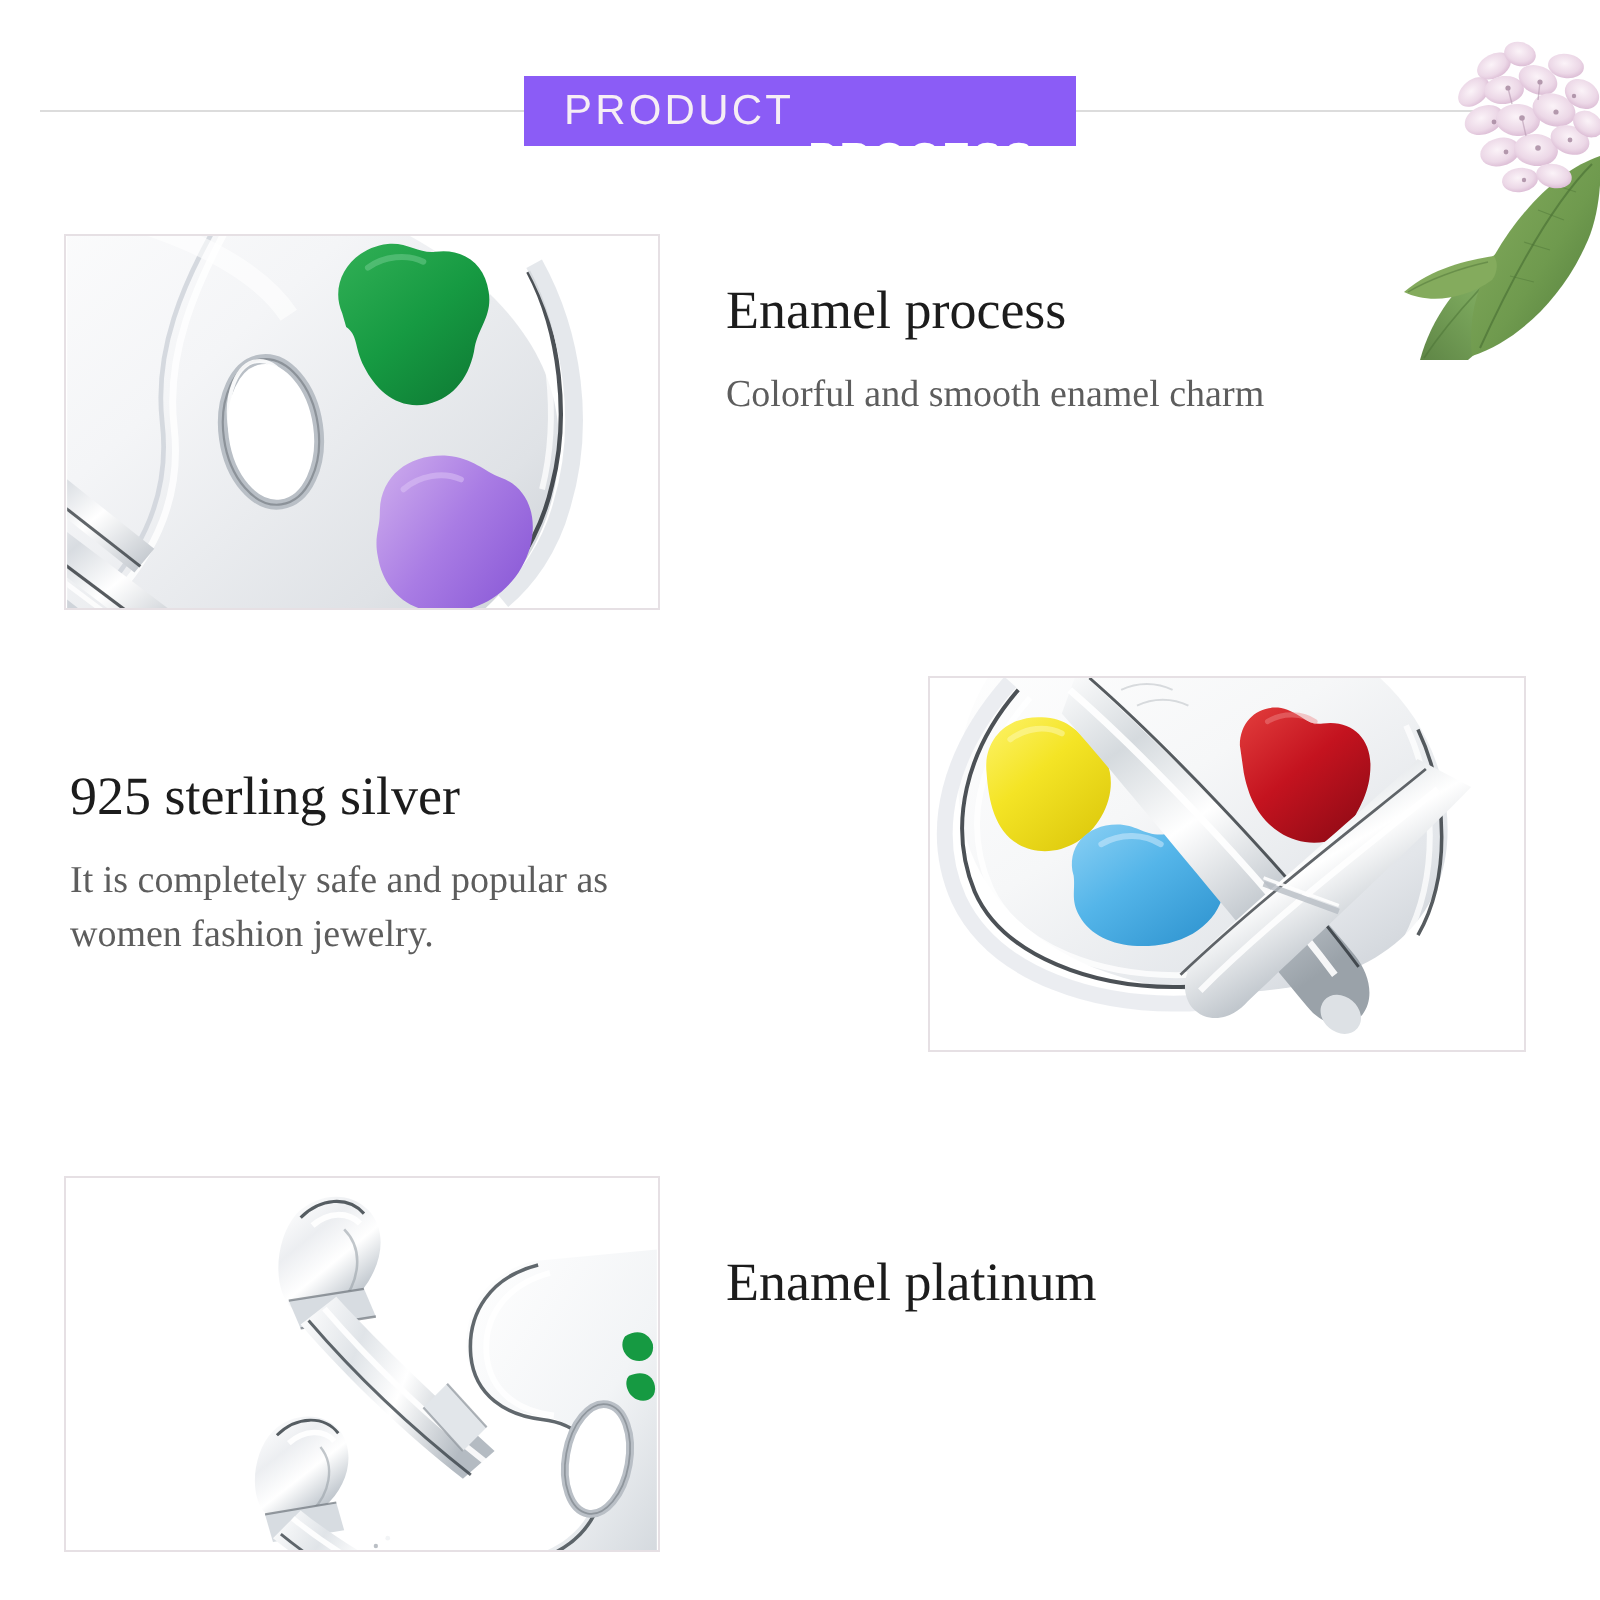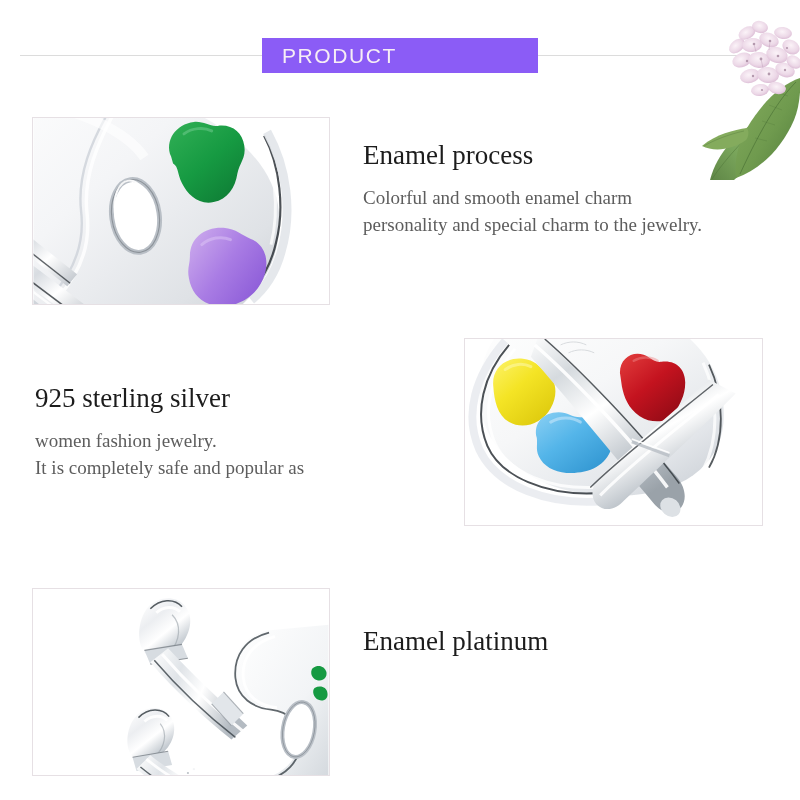--- a/index.html
+++ b/index.html
@@ -249,21 +249,20 @@
 
       <path d="M-20,-20 C40,-10 92,10 112,40" stroke="#ffffff" stroke-width="10" fill="none" opacity="0.6"></path>
     </g>
   </svg>
 </div>
 
 <div class="text-block" id="text-enamel">
   <h2 class="feature-heading">Enamel process</h2>
   <p class="feature-body">
     <span>Colorful and smooth enamel charm</span>
-    <span>personality and special charm to the jewelry.</span>
   </p>
 </div>
 
 <div class="photo-panel" id="panel-silver">
   <svg viewBox="0 0 299 188" xmlns="http://www.w3.org/2000/svg">
     <defs>
       <linearGradient id="silverBody2" x1="0.1" y1="0" x2="0.9" y2="1">
         <stop offset="0%" stop-color="#ffffff"></stop>
         <stop offset="45%" stop-color="#f6f7f8"></stop>
         <stop offset="80%" stop-color="#e3e6ea"></stop>
@@ -346,22 +345,22 @@
         <path d="M96,6 C104,2 114,2 122,6"></path>
         <path d="M104,14 C112,10 122,10 130,14"></path>
       </g>
     </g>
   </svg>
 </div>
 
 <div class="text-block" id="text-silver">
   <h2 class="feature-heading">925 sterling silver</h2>
   <p class="feature-body">
+    <span>It is completely safe and popular as</span>
     <span>women fashion jewelry.</span>
-    <span>It is completely safe and popular as</span>
   </p>
 </div>
 
 <div class="photo-panel" id="panel-platinum">
   <svg viewBox="0 0 298 188" xmlns="http://www.w3.org/2000/svg">
     <defs>
       <linearGradient id="tipGrad" x1="0.15" y1="0" x2="0.85" y2="1">
         <stop offset="0%" stop-color="#ffffff"></stop>
         <stop offset="30%" stop-color="#eceef1"></stop>
         <stop offset="55%" stop-color="#ffffff"></stop>

